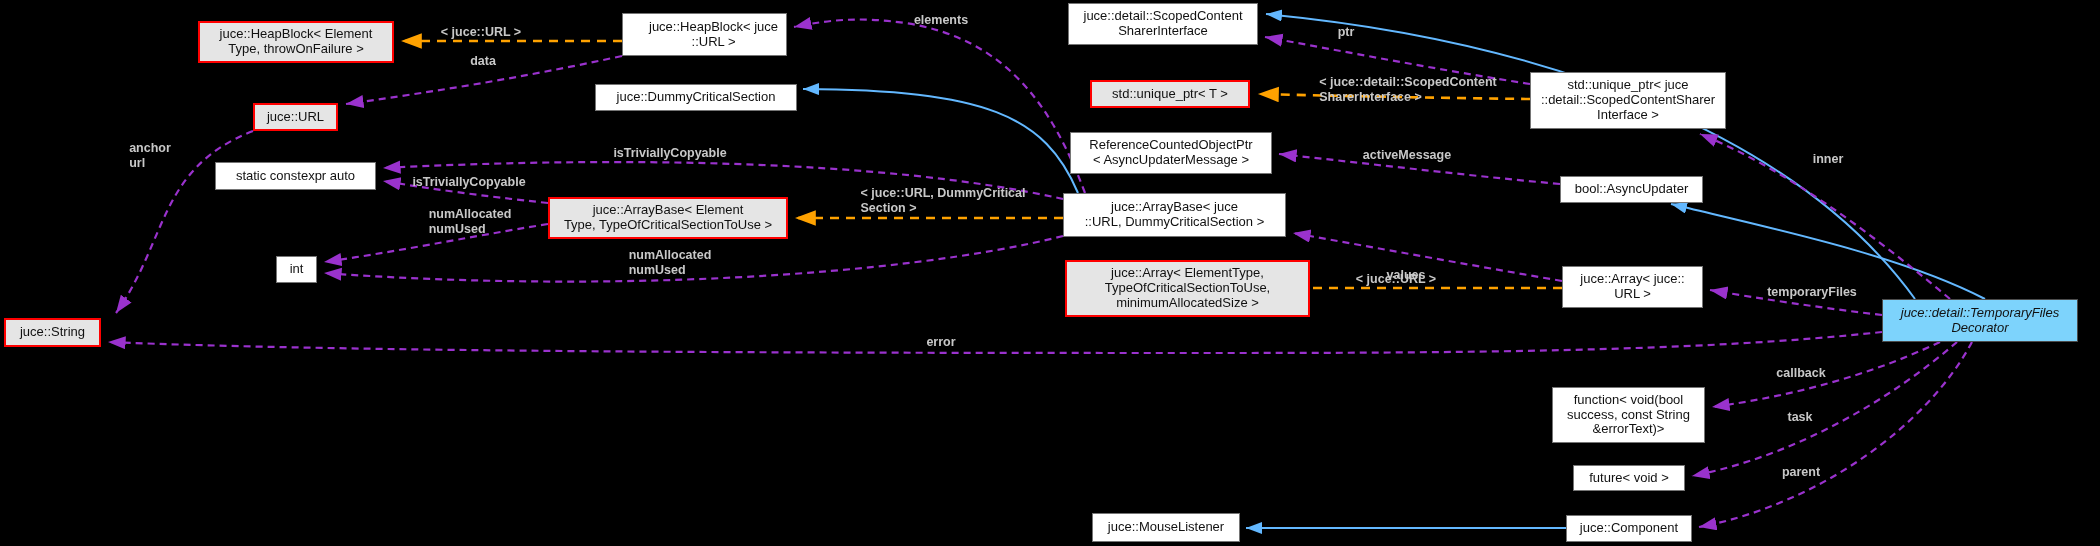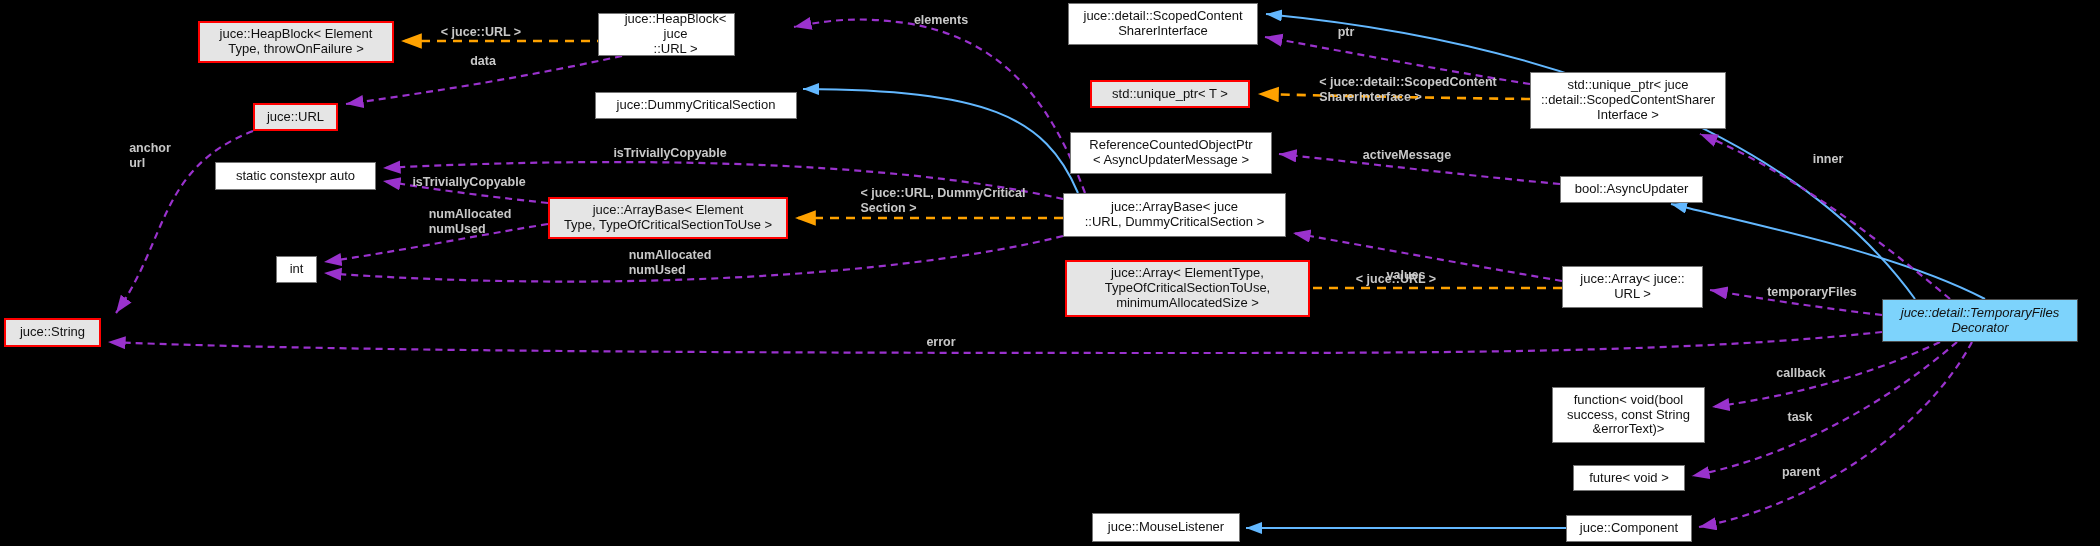--- a/index.html
+++ b/index.html
@@ -94,23 +94,23 @@
     <g stroke="#ffa200" stroke-width="2.6" stroke-dasharray="9,7" fill="none">
       <path d="M 622 41 L 401 41" marker-end="url(#m-orange)"></path>
       <path d="M 1530 99 C 1440 98, 1345 96, 1258 94" marker-end="url(#m-orange)"></path>
       <path d="M 1063 218 L 795 218" marker-end="url(#m-orange)"></path>
       <path d="M 1562 288 L 1276 288" marker-end="url(#m-orange)"></path>
     </g>
   </svg>
 
   <div class="node node-red" style="left:198px;top:21px;width:196px;height:42px;">juce::HeapBlock&lt; Element
 Type, throwOnFailure &gt;</div>
-  <div class="node" style="left:598px;top:13px;width:137px;height:43px;padding-left:22px;">juce::HeapBlock&lt; juce
+  <div class="node" style="left:622px;top:13px;width:165px;height:43px;padding-left:22px;">juce::HeapBlock&lt; juce
 ::URL &gt;</div>
-  <div class="node" style="left:595px;top:84px;width:202px;height:27px;margin-top:8px;">juce::DummyCriticalSection</div>
+  <div class="node" style="left:595px;top:84px;width:202px;height:27px;">juce::DummyCriticalSection</div>
   <div class="node" style="left:1068px;top:3px;width:190px;height:42px;">juce::detail::ScopedContent
 SharerInterface</div>
   <div class="node node-red" style="left:1090px;top:80px;width:160px;height:28px;">std::unique_ptr&lt; T &gt;</div>
   <div class="node" style="left:1530px;top:72px;width:196px;height:57px;">std::unique_ptr&lt; juce
 ::detail::ScopedContentSharer
 Interface &gt;</div>
   <div class="node" style="left:1070px;top:132px;width:202px;height:42px;">ReferenceCountedObjectPtr
 &lt; AsyncUpdaterMessage &gt;</div>
   <div class="node" style="left:1560px;top:176px;width:143px;height:27px;">bool::AsyncUpdater</div>
   <div class="node node-red" style="left:253px;top:103px;width:85px;height:28px;">juce::URL</div>

